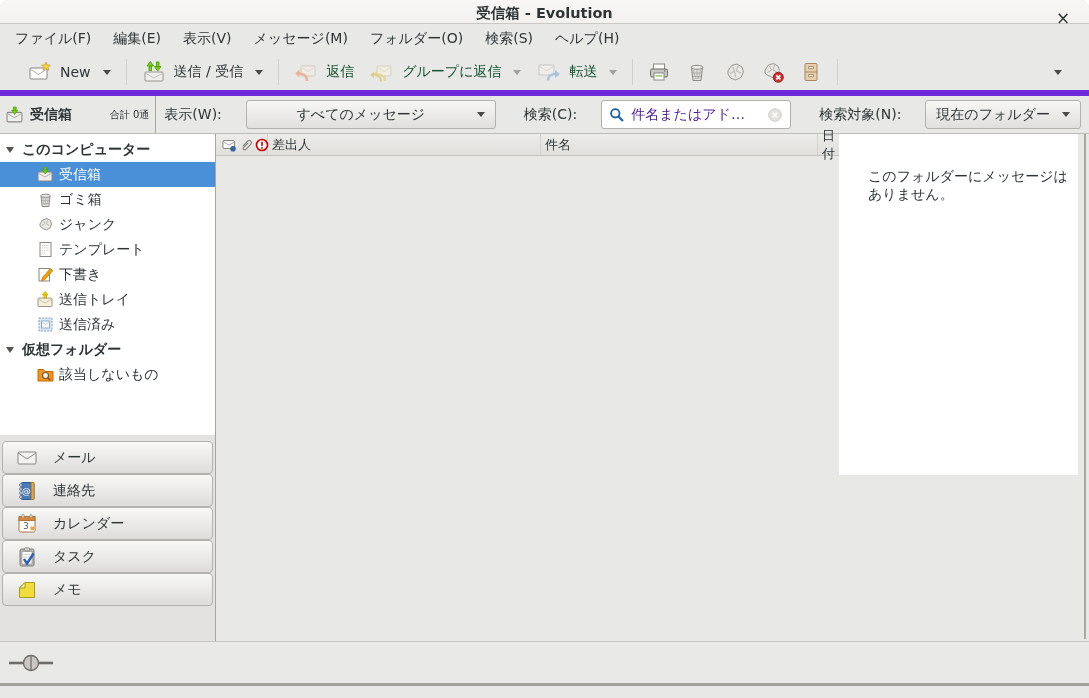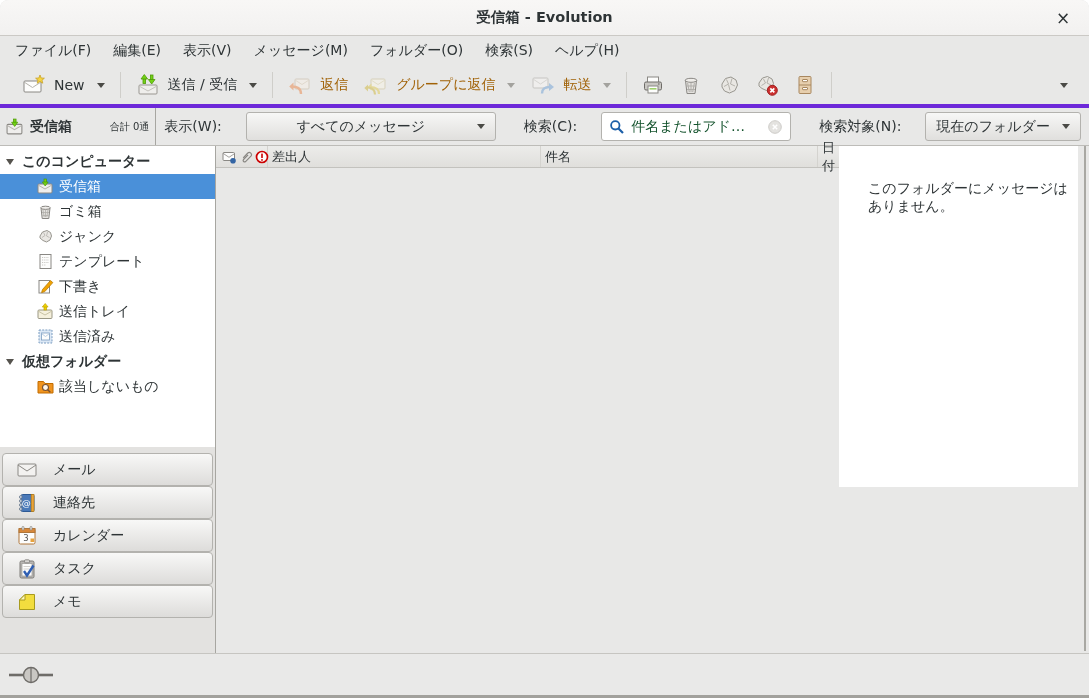--- a/index.html
+++ b/index.html
@@ -4,40 +4,40 @@
 <style>
   * { box-sizing: border-box; margin: 0; padding: 0; }
   body { font-family: "DejaVu Sans", "Liberation Sans", sans-serif; background: #fff; }
   .window {
     width: 1089px; height: 698px; position: relative;
     background: #e8e8e7; overflow: hidden; border-radius: 8px 8px 0 0;
     font-size: 14px; color: #2e3436;
   }
   
   .titlebar {
-    height: 36px; background: linear-gradient(#f8f7f6,#f2f1f0);
-    border-bottom: 1px solid #cbc9c5; display: flex; align-items: center;
+    height: 24px; background: linear-gradient(#f8f7f6,#f2f1f0);
+    border-bottom: 1px solid #cbc9c5; display: flex; align-items: flex-end;
     justify-content: center; position: relative; border-radius: 8px 8px 0 0;
   }
   .titlebar .title { font-weight: bold; font-size: 14.5px; }
   .titlebar .close-btn {
     position: absolute; right: 14px; top: 6px; width: 24px; height: 24px;
     display: flex; align-items: center; justify-content: center;
     font-size: 17px; color: #2e3436; cursor: default;
   }
   
   .menubar { height: 30px; display: flex; align-items: center; padding-left: 4px;
     background: #e8e8e7; }
   .menubar .menu-item { padding: 4px 11px; }
   
-  .toolbar { height: 42px; display: flex; align-items: center; padding: 0 14px;
-    background: #e8e8e7; border-bottom: 4px solid #6d28d9; }
+  .toolbar { height: 42px; display: flex; align-items: center; padding: 0 20px;
+    background: #e8e8e7; border-bottom: 6px solid #6d28d9; }
   .tbtn { display: flex; align-items: center; gap: 8px; padding: 5px 8px;
     border-radius: 3px; white-space: nowrap; }
-  .tbtn.disabled { color: #a16207; }
+  .tbtn.disabled { color: #14532d; }
   .tbtn.disabled svg { opacity: .5; }
   .tsep { width: 1px; height: 26px; background: #cfceca; margin: 0 7px; }
   .darr { width: 0; height: 0; border-left: 4px solid transparent;
     border-right: 4px solid transparent; border-top: 5px solid #4a4a46; margin-left: 4px; }
   .darr.dim { border-top-color: #a3a29e; }
   .icon-btn { padding: 5px 7px; border-radius: 3px; display: flex; align-items: center; }
   .toolbar-spacer { flex: 1; }
   
   .folderbar { height: 38px; display: flex; align-items: stretch;
     background: #e8e8e7; border-bottom: 1px solid #bdbcb8; }
@@ -50,21 +50,21 @@
     background: linear-gradient(#f7f7f6,#e0dfdd); border: 1px solid #b3b2ae;
     border-radius: 3px; height: 29px; display: flex; align-items: center;
     padding: 0 10px; gap: 8px;
   }
   .combo .combo-text { flex: 1; text-align: center; white-space: nowrap; }
   .combo.left-text .combo-text { text-align: left; }
   .entry {
     background: #fff; border: 1px solid #b3b2ae; border-radius: 3px; height: 29px;
     display: flex; align-items: center; padding: 0 7px; gap: 6px; width: 190px;
   }
-  .entry .placeholder { color: #14532d; flex: 1; white-space: nowrap; overflow: hidden; }
+  .entry .placeholder { color: #4c1d95; flex: 1; white-space: nowrap; overflow: hidden; }
   .lbl { white-space: nowrap; }
   
   .content { display: flex; height: 507px; justify-content: center; }
   .sidebar { width: 216px; display: flex; flex-direction: column;
     border-right: 1px solid #a7a6a1; background: #e3e2e0; }
   .tree { background: #fff; height: 301px; overflow: hidden; padding-top: 3px; }
   .trow { height: 25px; display: flex; align-items: center; gap: 5px; padding-left: 6px; }
   .trow.group { font-weight: bold; }
   .trow.child { padding-left: 37px; }
   .trow.selected { background: #4a90d9; color: #fff; }

